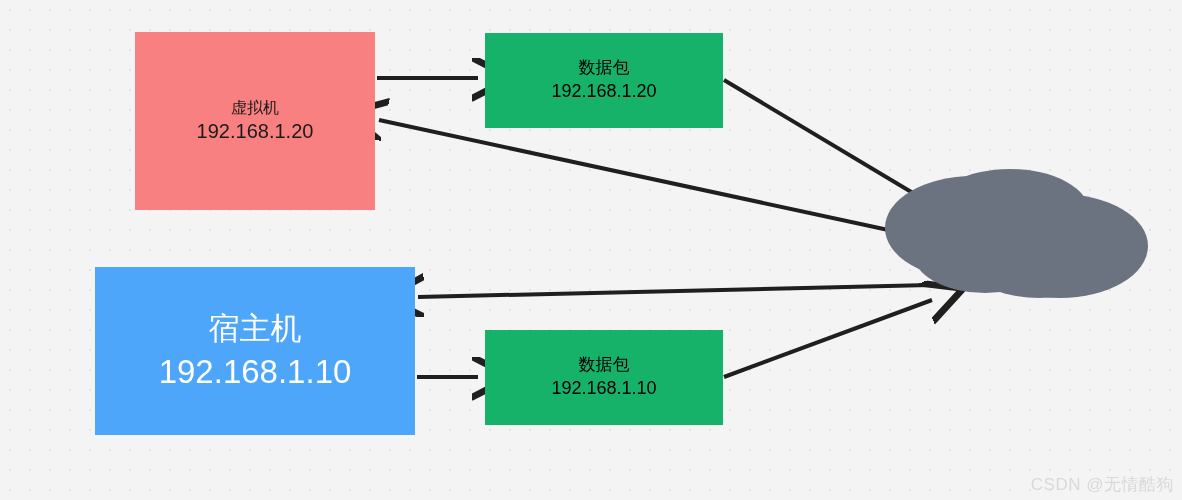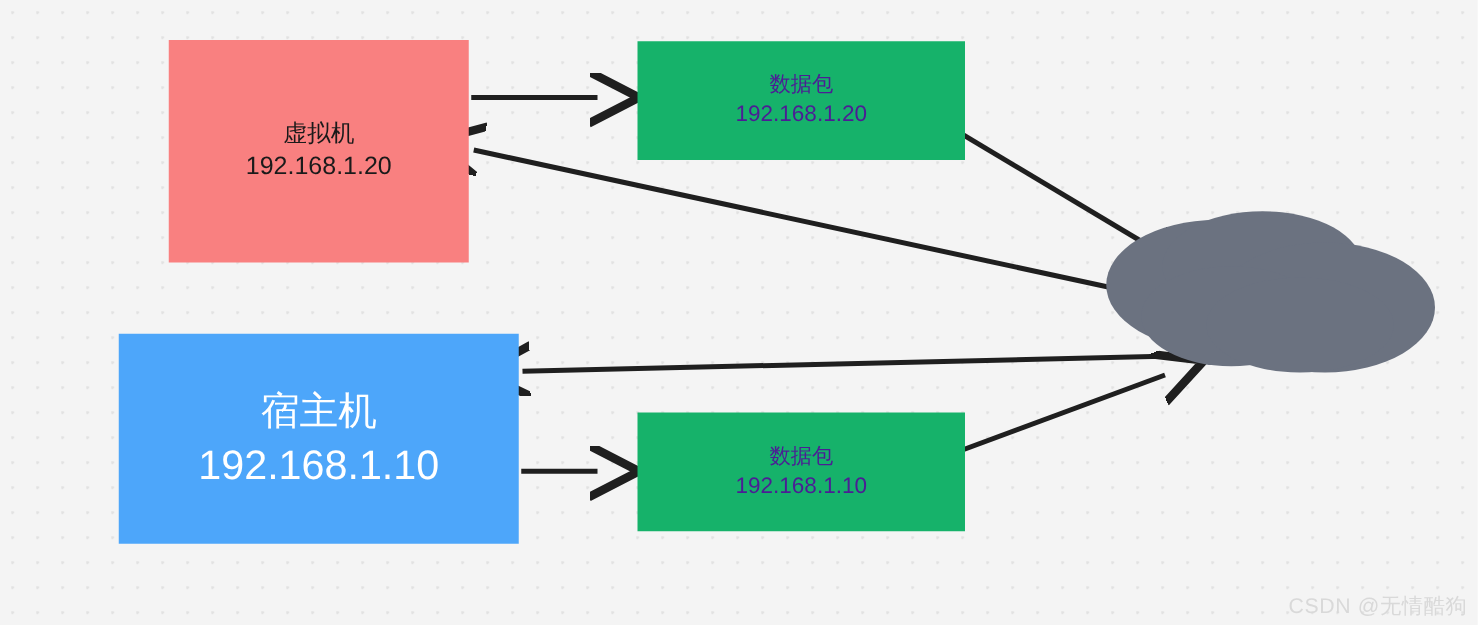--- a/index.html
+++ b/index.html
@@ -50,42 +50,42 @@
   
   #node-vm {
     left: 135px;
     top: 32px;
     width: 240px;
     height: 178px;
     background: #f98080;
     color: #1a1a1a;
     font-size: 19px;
   }
-  #node-vm .line1 { font-size: 19px; }
+  #node-vm .line1 { font-size: 16px; }
   #node-vm .line2 { font-size: 20px; }
 
   
   #node-host {
     left: 95px;
     top: 267px;
     width: 320px;
     height: 168px;
     background: #4da6fa;
     color: #ffffff;
   }
   #node-host .line1 { font-size: 31px; }
   #node-host .line2 { font-size: 33px; }
 
   
   .packet {
     background: #16b26a;
-    color: #4c1d95;
-    width: 262px;
+    color: #000000;
+    width: 238px;
     height: 95px;
-    left: 510px;
+    left: 485px;
   }
   .packet .line1 { font-size: 17px; }
   .packet .line2 { font-size: 18px; }
   #node-packet-vm { top: 33px; }
   #node-packet-host { top: 330px; }
 
   
   #cloud-wrap {
     position: absolute;
     left: 855px;

